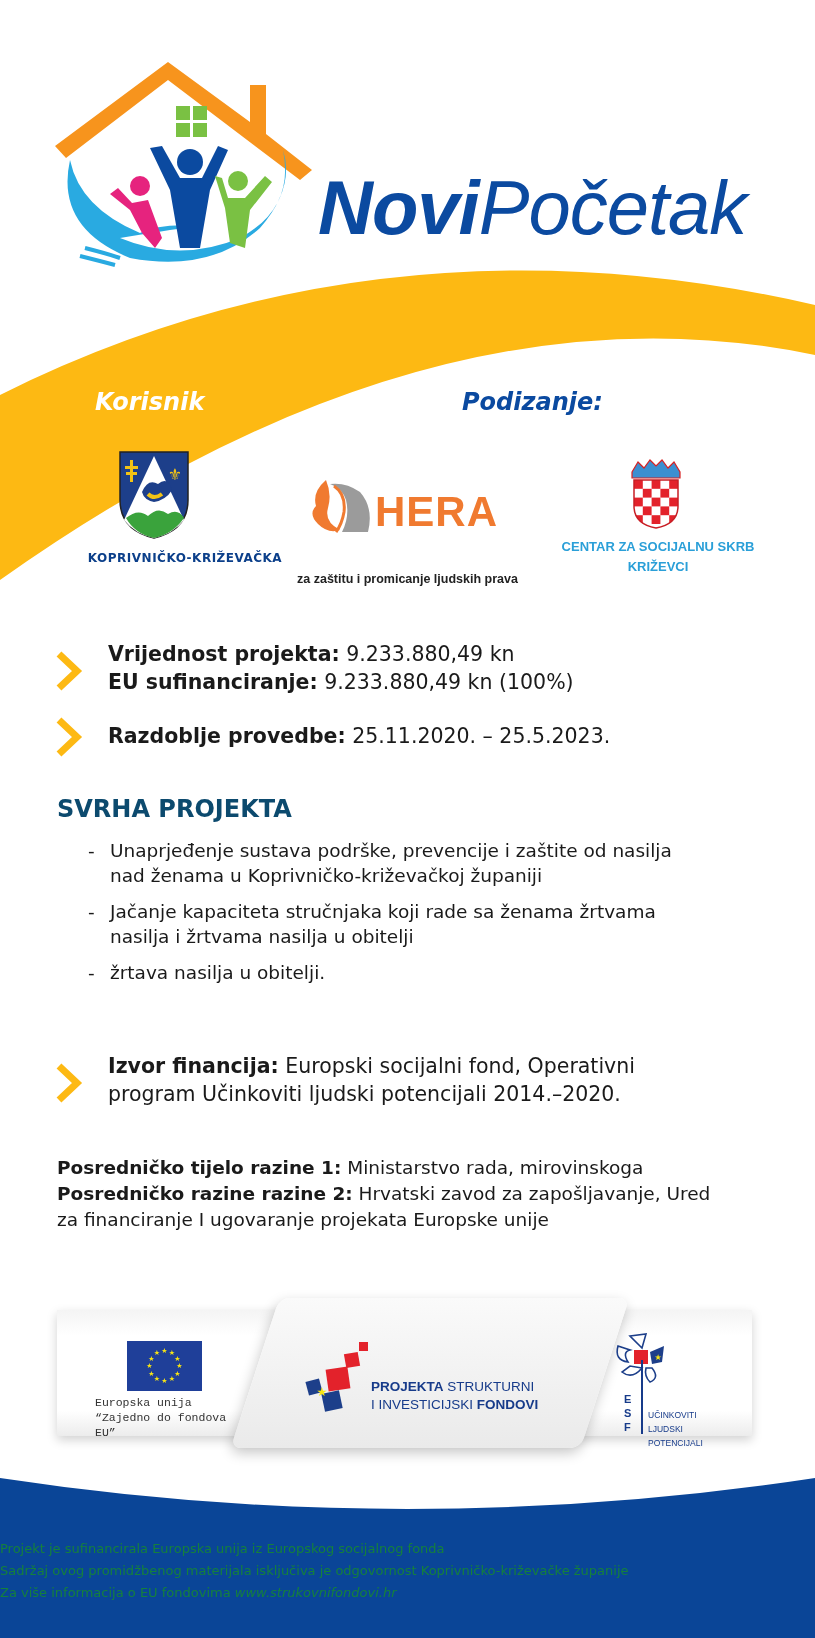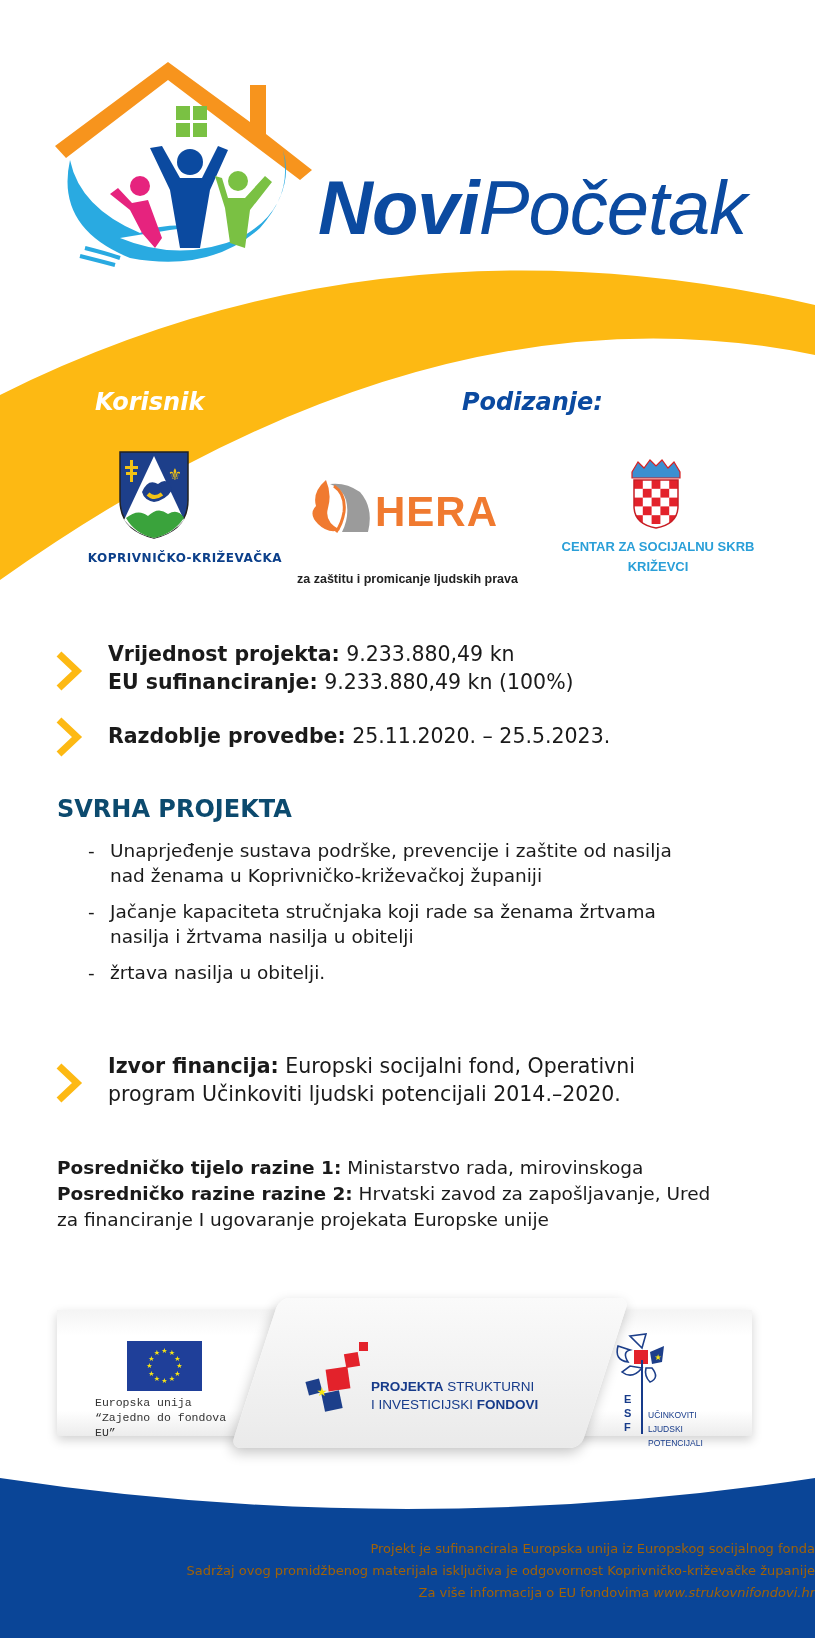--- a/index.html
+++ b/index.html
@@ -31,21 +31,21 @@
   .ribbon-band{position:absolute;left:57px;top:1310px;width:695px;height:126px;background:linear-gradient(#f4f4f4,#ffffff 20%,#ffffff 80%,#ececec);box-shadow:0 4px 10px rgba(0,0,0,0.18);}
   .ribbon-fold{position:absolute;left:255px;top:1298px;width:350px;height:150px;background:linear-gradient(#fafafa,#eaeaea);transform:skewX(-18deg);box-shadow:0 5px 12px rgba(0,0,0,0.22);border-radius:10px;}
   .eu-flag{position:absolute;left:127px;top:1341px;width:75px;height:50px;background:#1f3f99;}
   .eu-cap{position:absolute;left:95px;top:1395px;width:140px;text-align:left;font-family:Liberation Mono, monospace;font-size:11.5px;color:#333;line-height:15px;}
   .esif-text{position:absolute;left:371px;top:1378px;font-family:"Liberation Sans",sans-serif;font-size:13.5px;line-height:18px;color:#173b8a;white-space:nowrap;}
   .esif-text b{font-weight:bold;}
   .esf-letters{position:absolute;left:624px;top:1392px;font-family:"Liberation Sans",sans-serif;font-weight:bold;font-size:11px;line-height:14px;color:#173b8a;}
   .esf-words{position:absolute;left:648px;top:1393px;font-family:"Liberation Sans",sans-serif;font-size:8.5px;line-height:14px;color:#173b8a;margin-top:15px;}
   .esf-bar{position:absolute;left:641px;top:1360px;width:2px;height:74px;background:#173b8a;}
   
-  .footer-text{position:absolute;left:0;top:1538px;width:815px;text-align:right;font-size:13px;line-height:22px;color:#a16207;}
+  .footer-text{position:absolute;left:0;top:1538px;width:815px;text-align:left;font-size:13px;line-height:22px;color:#15803d;}
   .footer-text i{font-style:italic;}
 </style>
 </head>
 <body>
 
 <svg id="arc-svg" viewBox="0 0 815 1638">
   <path d="M0 395 Q 380 205 815 305 L 815 355 Q 430 275 0 580 Z" fill="#fdb913"></path>
   <path d="M0 1478 Q 407 1540 815 1478 L 815 1638 L 0 1638 Z" fill="#0a4597"></path>
 </svg>
 

